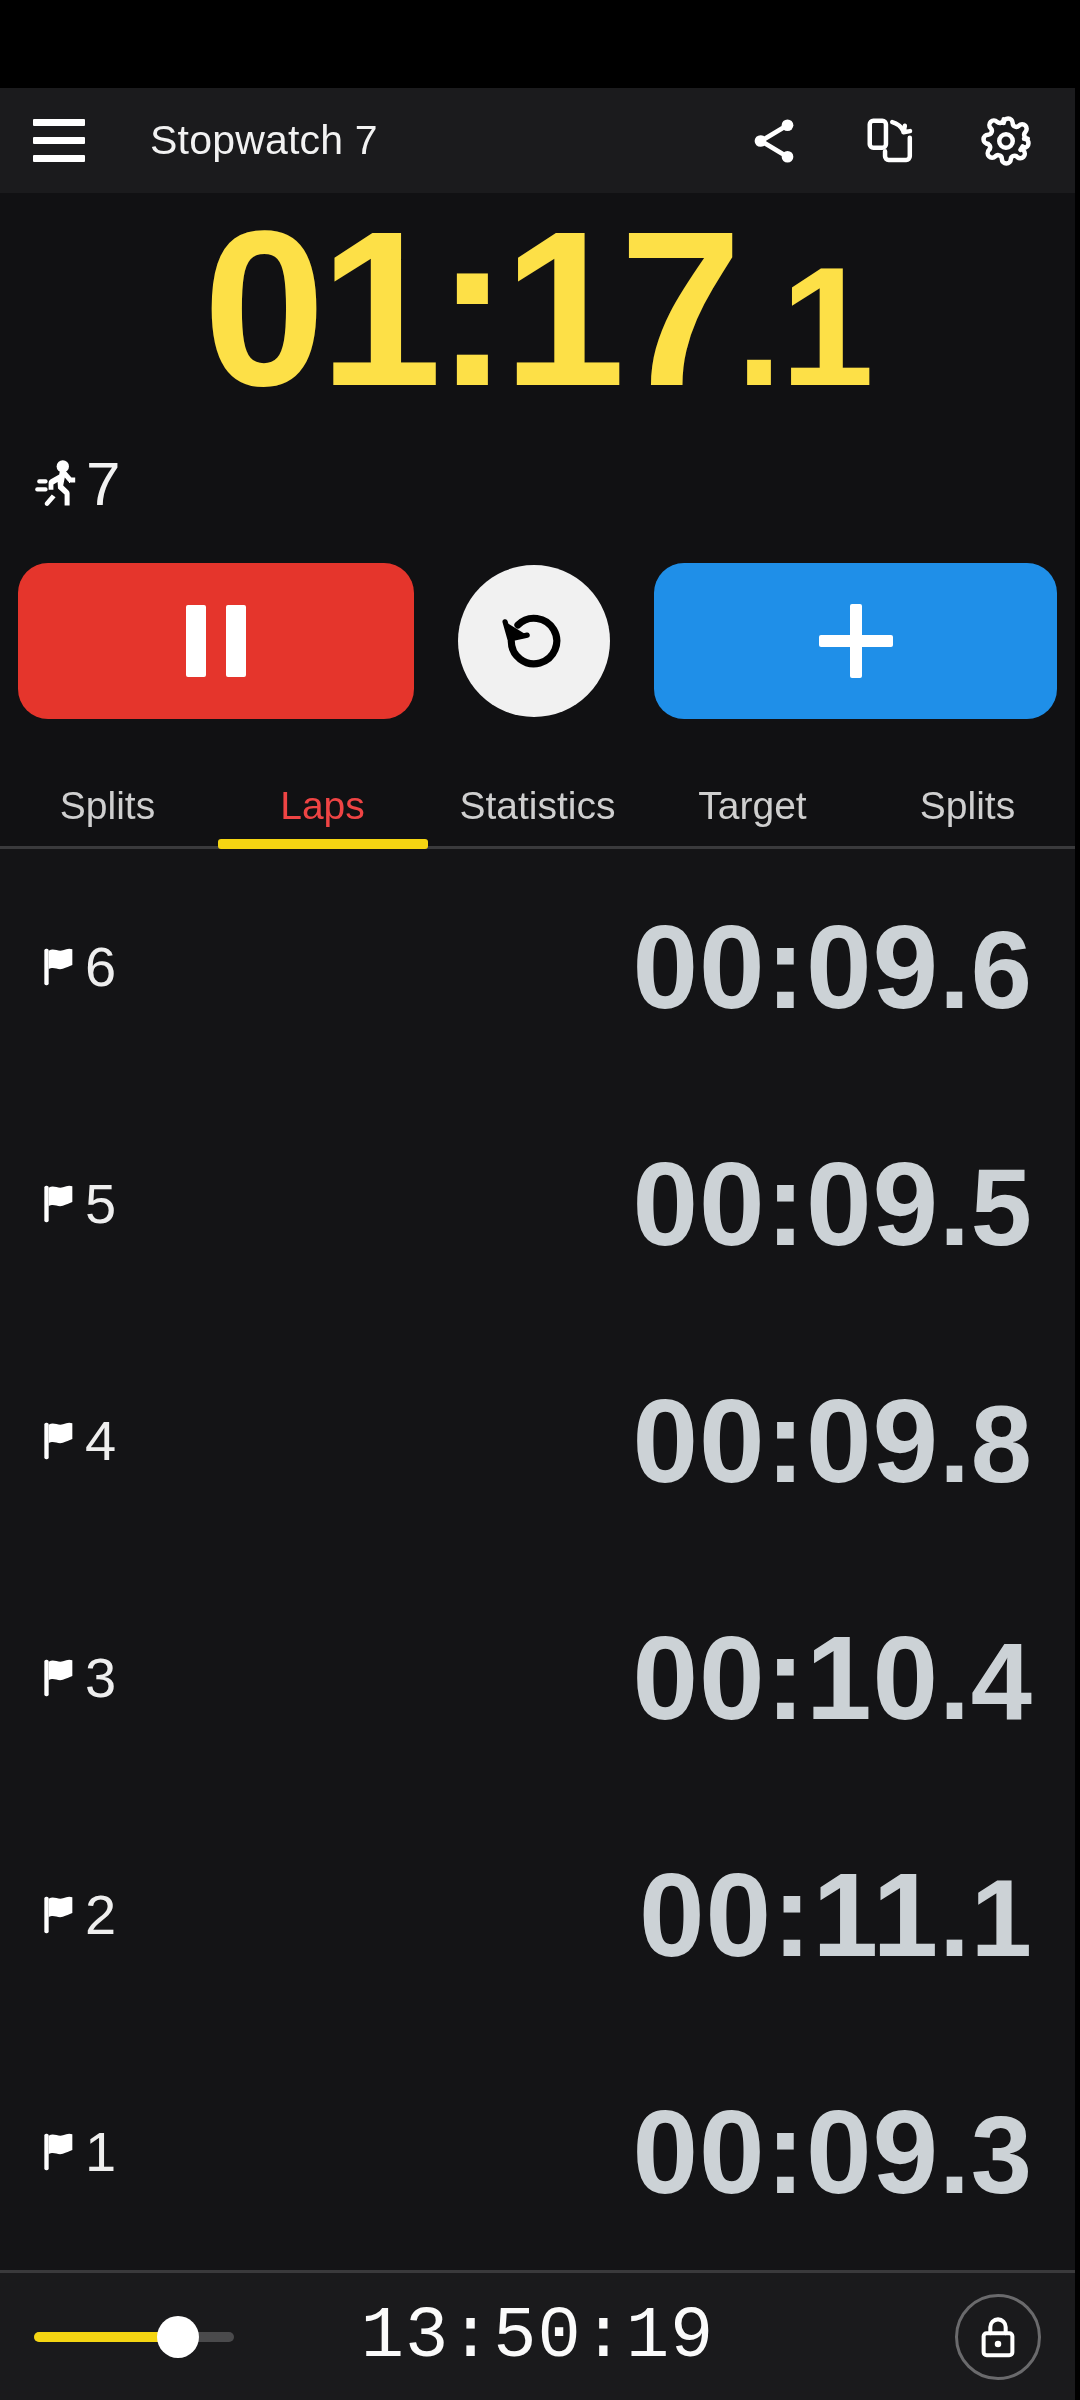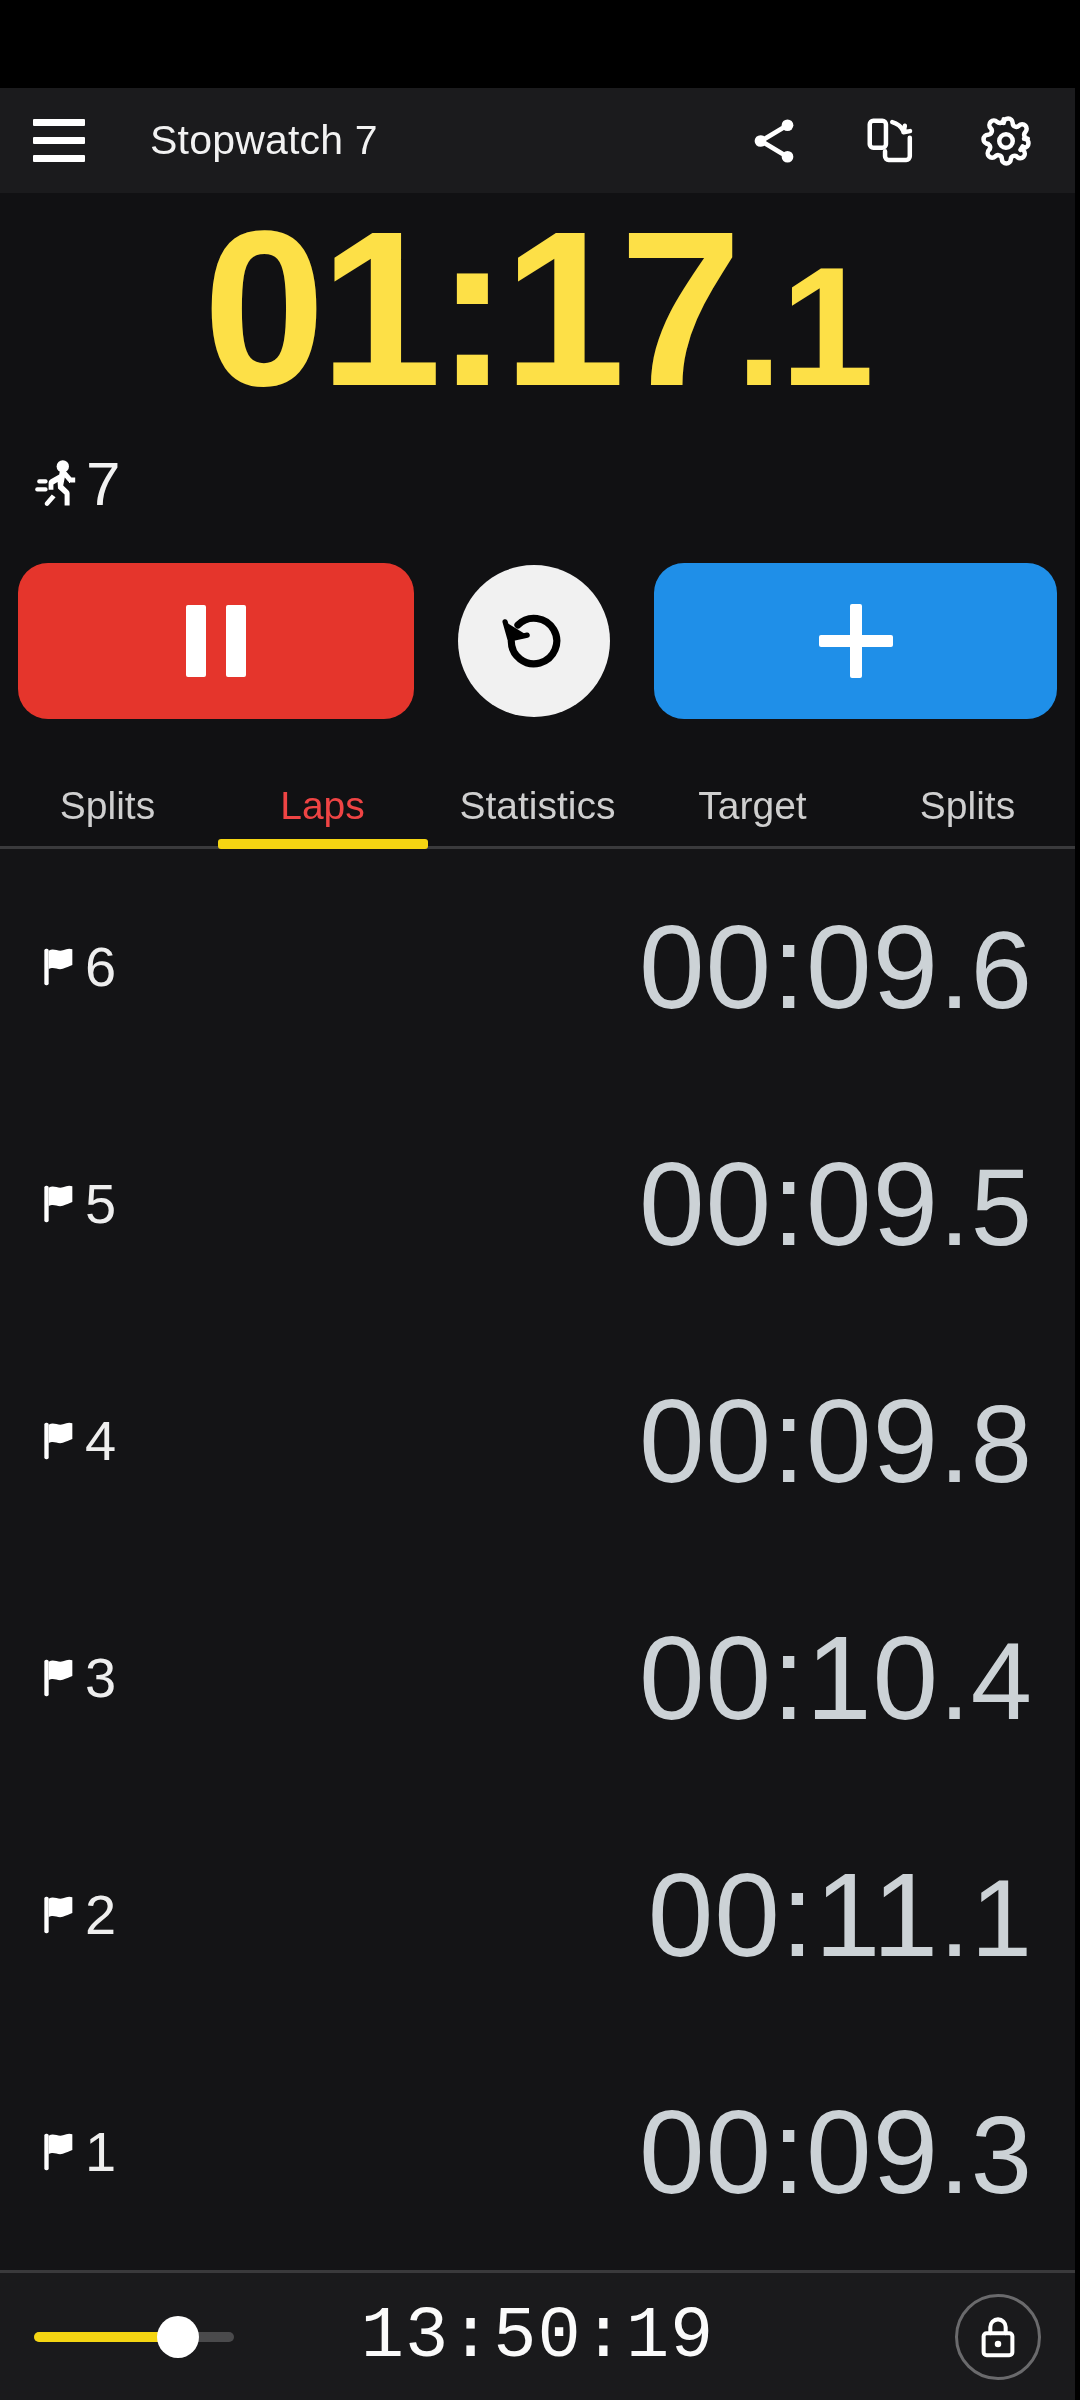--- a/index.html
+++ b/index.html
@@ -204,21 +204,21 @@
   .lap-num {
     color:#eeeeee; font-size:56px; font-weight:400;
     line-height:1;
     font-family:"Liberation Sans Narrow","Liberation Sans", sans-serif;
   }
   .lap-time {
     margin-left:auto;
     color:#ccd2d6;
     font-size:118px;
     line-height:1;
-    font-weight:400;
+    font-weight:700;
     letter-spacing:1px;
     white-space:nowrap;
     font-family:"Liberation Sans Narrow","Liberation Sans", sans-serif;
   }
   .lap-time .frac { font-size:110px; }
 
   
   .bottom-bar {
     flex:0 0 130px;
     display:flex; align-items:center;

